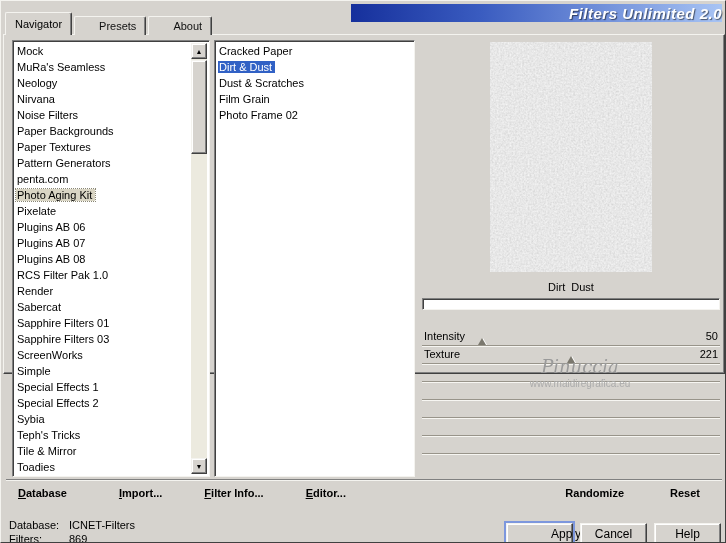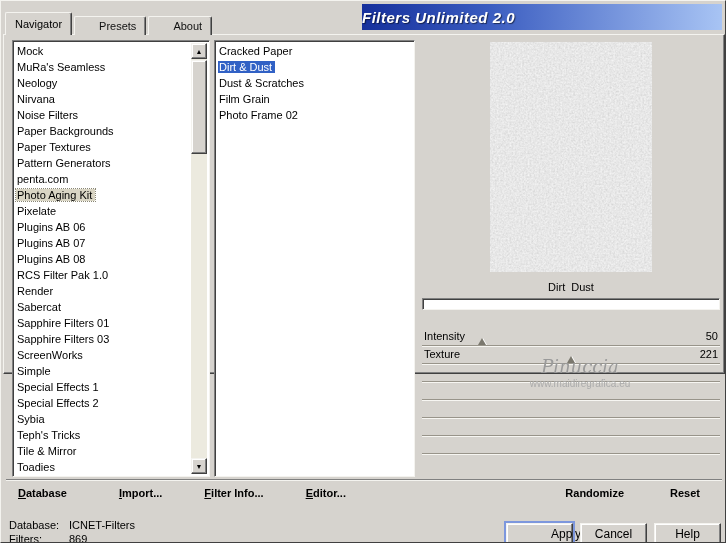--- a/index.html
+++ b/index.html
@@ -2,23 +2,23 @@
 <html><head>
 <meta charset="utf-8">
 <style>
   *{margin:0;padding:0;box-sizing:border-box;}
   html,body{width:726px;height:543px;}
   body{font-family:"Liberation Sans",sans-serif;background:#d6d3ce;}
   .window{position:relative;width:726px;height:543px;background:#d6d3ce;overflow:hidden;
     border:1px solid;border-color:#f4f3ef #404040 #404040 #f4f3ef;}
 
   
-  .titlebar{position:absolute;left:361px;top:3px;right:3px;height:26px;
+  .titlebar{position:absolute;left:350px;top:3px;right:3px;height:18px;
     background:linear-gradient(90deg,#16309c 0%,#3a5cc0 35%,#a8c4f4 100%);
-    display:flex;align-items:center;justify-content:flex-start;}
+    display:flex;align-items:center;justify-content:flex-end;}
   .title-text{color:#fff;font-size:15px;font-style:italic;font-weight:bold;
     text-shadow:1px 1px 1px rgba(0,0,0,.55);letter-spacing:.5px;white-space:nowrap;}
 
   
   .tabs{position:absolute;left:4px;top:11px;display:flex;align-items:flex-end;z-index:5;height:23px;}
   .tab{background:#d6d3ce;border:1px solid;border-color:#f4f3ef #404040 transparent #f4f3ef;
     border-bottom:none;border-radius:2px 2px 0 0;font-size:11px;padding:3px 9px 2px;height:19px;
     margin-right:2px;white-space:nowrap;cursor:default;}
   .tab.active{height:23px;padding-top:5px;z-index:6;box-shadow:inset -1px 0 0 #808080;}
   .tab:not(.active){box-shadow:inset -1px 0 0 #808080;color:#111;padding-left:24px;}

